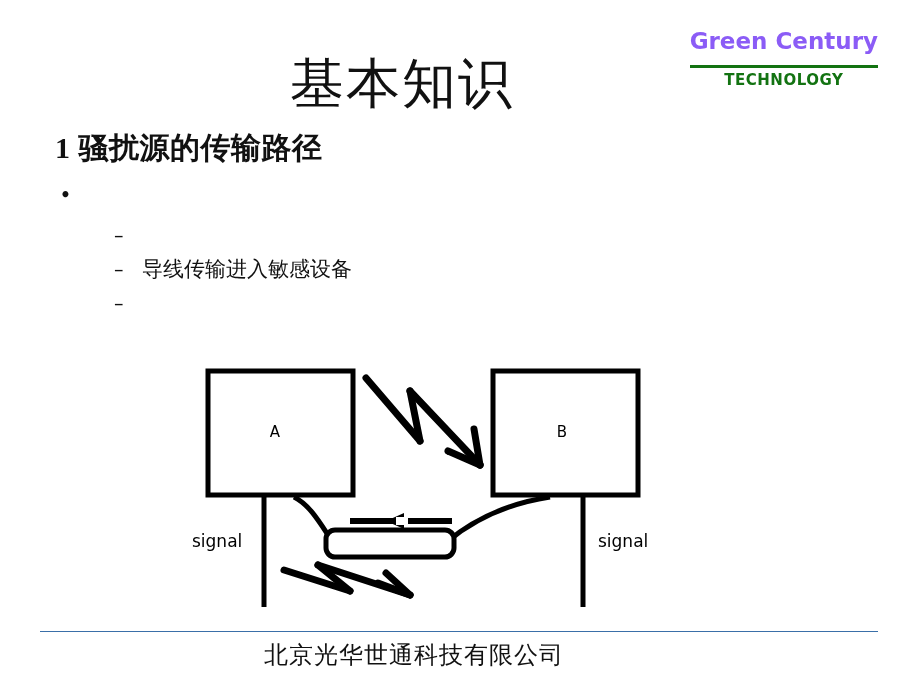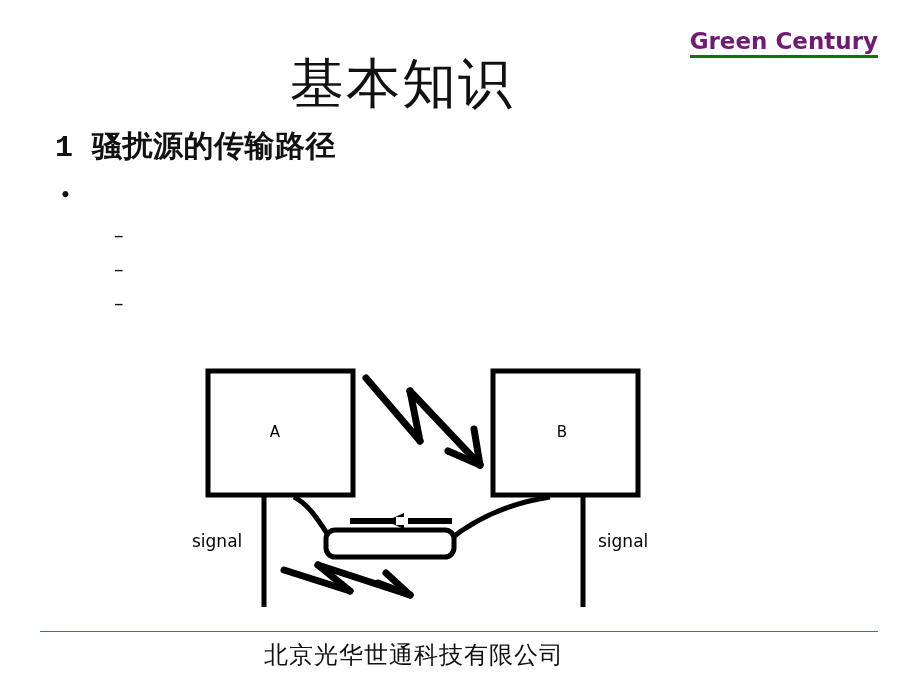--- a/index.html
+++ b/index.html
@@ -21,24 +21,24 @@
     position: absolute;
     top: 30px;
     right: 42px;
     text-align: center;
     line-height: 1;
   }
   #logo .logo-main {
     font-family: "DejaVu Sans", sans-serif;
     font-weight: bold;
     font-size: 23px;
-    color: #701a75;
+    color: #8b5cf6;
     letter-spacing: 0px;
     border-bottom: 3px solid #137312;
-    padding-bottom: 2px;
+    padding-bottom: 12px;
     display: block;
   }
   #logo .logo-sub {
     display: block;
     margin-top: 5px;
     font-family: "DejaVu Sans", sans-serif;
     font-weight: bold;
     font-size: 15px;
     color: #137312;
     letter-spacing: 0.5px;
@@ -56,21 +56,21 @@
     line-height: 64px;
     color: #111111;
     letter-spacing: 2px;
   }
 
   
   #sub-heading {
     position: absolute;
     top: 129px;
     left: 55px;
-    font-family: Liberation Mono, monospace;
+    font-family: Liberation Serif, serif;
     font-weight: bold;
     font-size: 30px;
     line-height: 38px;
     color: #111111;
     letter-spacing: 0.5px;
   }
 
   
   #bullet-list {
     position: absolute;
@@ -153,38 +153,40 @@
     line-height: 34px;
     color: #111111;
     letter-spacing: 1px;
   }
 </style>
 </head>
 <body>
 
 <div id="logo">
   <span class="logo-main">Green Century</span>
+  <span class="logo-sub">TECHNOLOGY</span>
 </div>
 
 <div id="page-title">基本知识</div>
 
 <div id="sub-heading">1 骚扰源的传输路径</div>
 
 <div id="bullet-list">
 
   <div class="bullet-l1">
     <span class="marker">•</span>
   </div>
 
   <div class="bullet-l2" style="margin-top:8px;">
     <span class="marker">–</span>
   </div>
 
   <div class="bullet-l2">
     <span class="marker">–</span>
+    <span class="text">导线传输进入敏感设备</span>
   </div>
 
   <div class="bullet-l2">
     <span class="marker">–</span>
   </div>
 
 </div>
 
 <div id="diagram">
   <svg width="500" height="265" viewBox="0 0 500 265" xmlns="http://www.w3.org/2000/svg">

